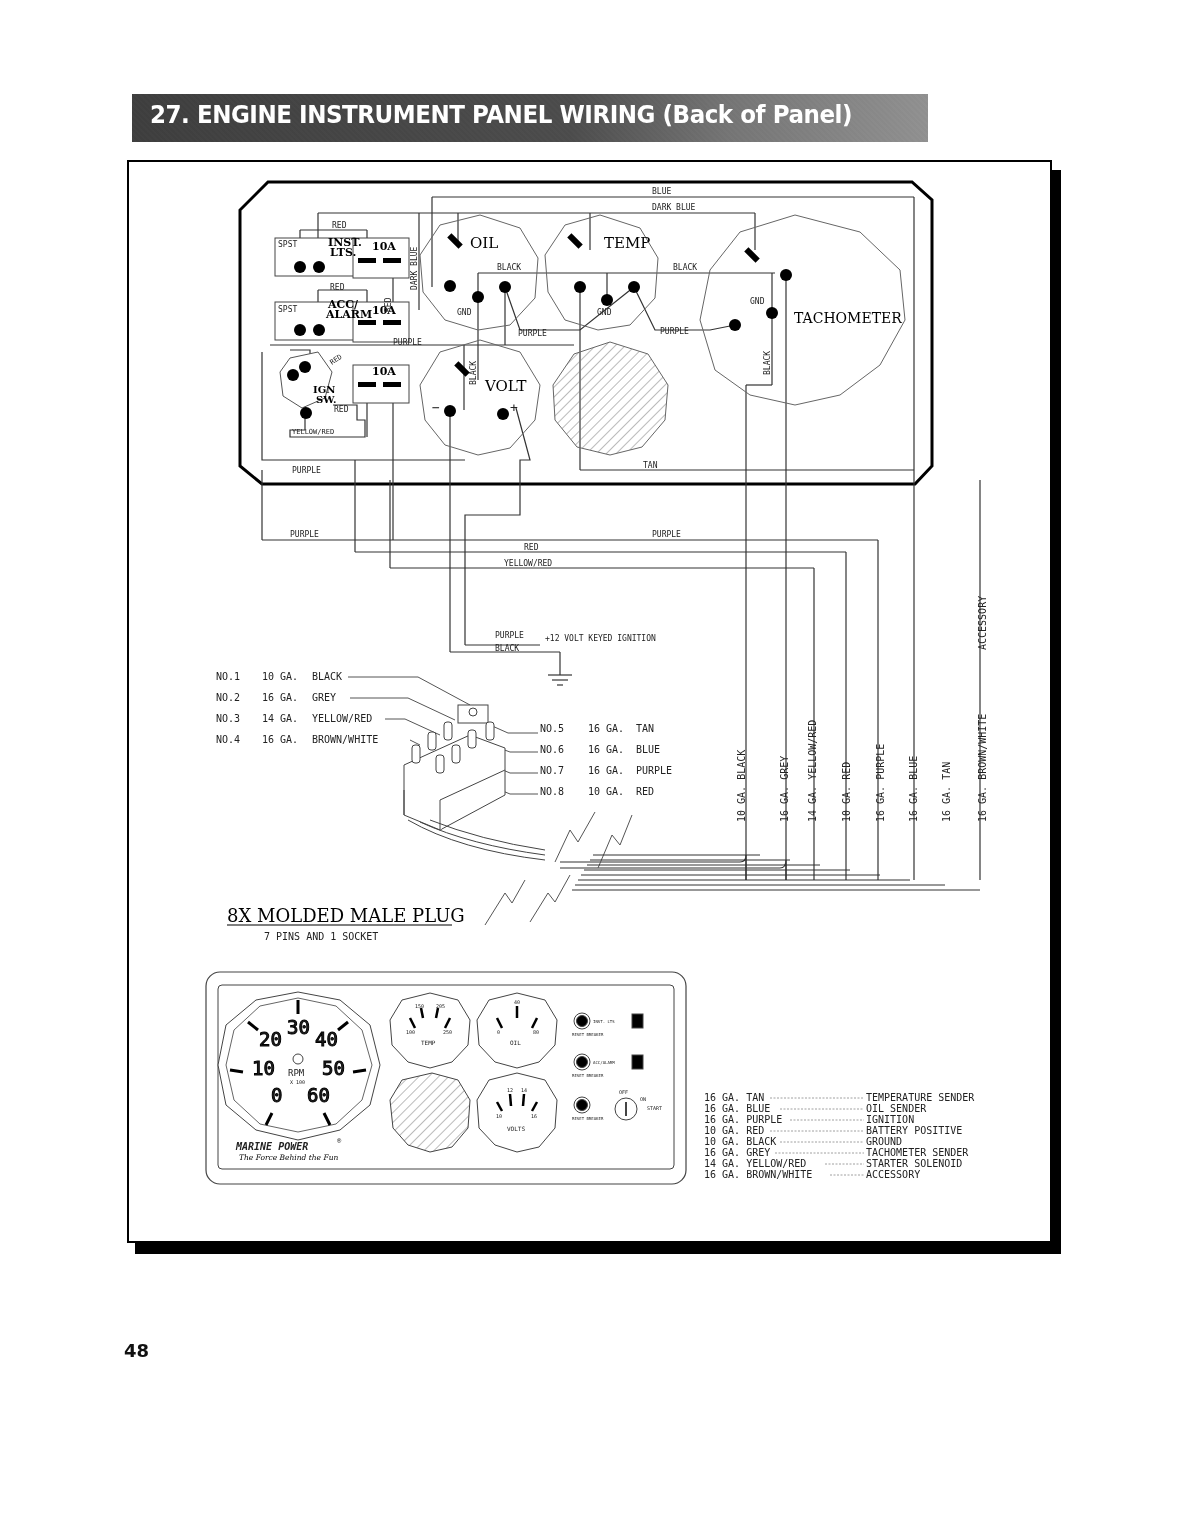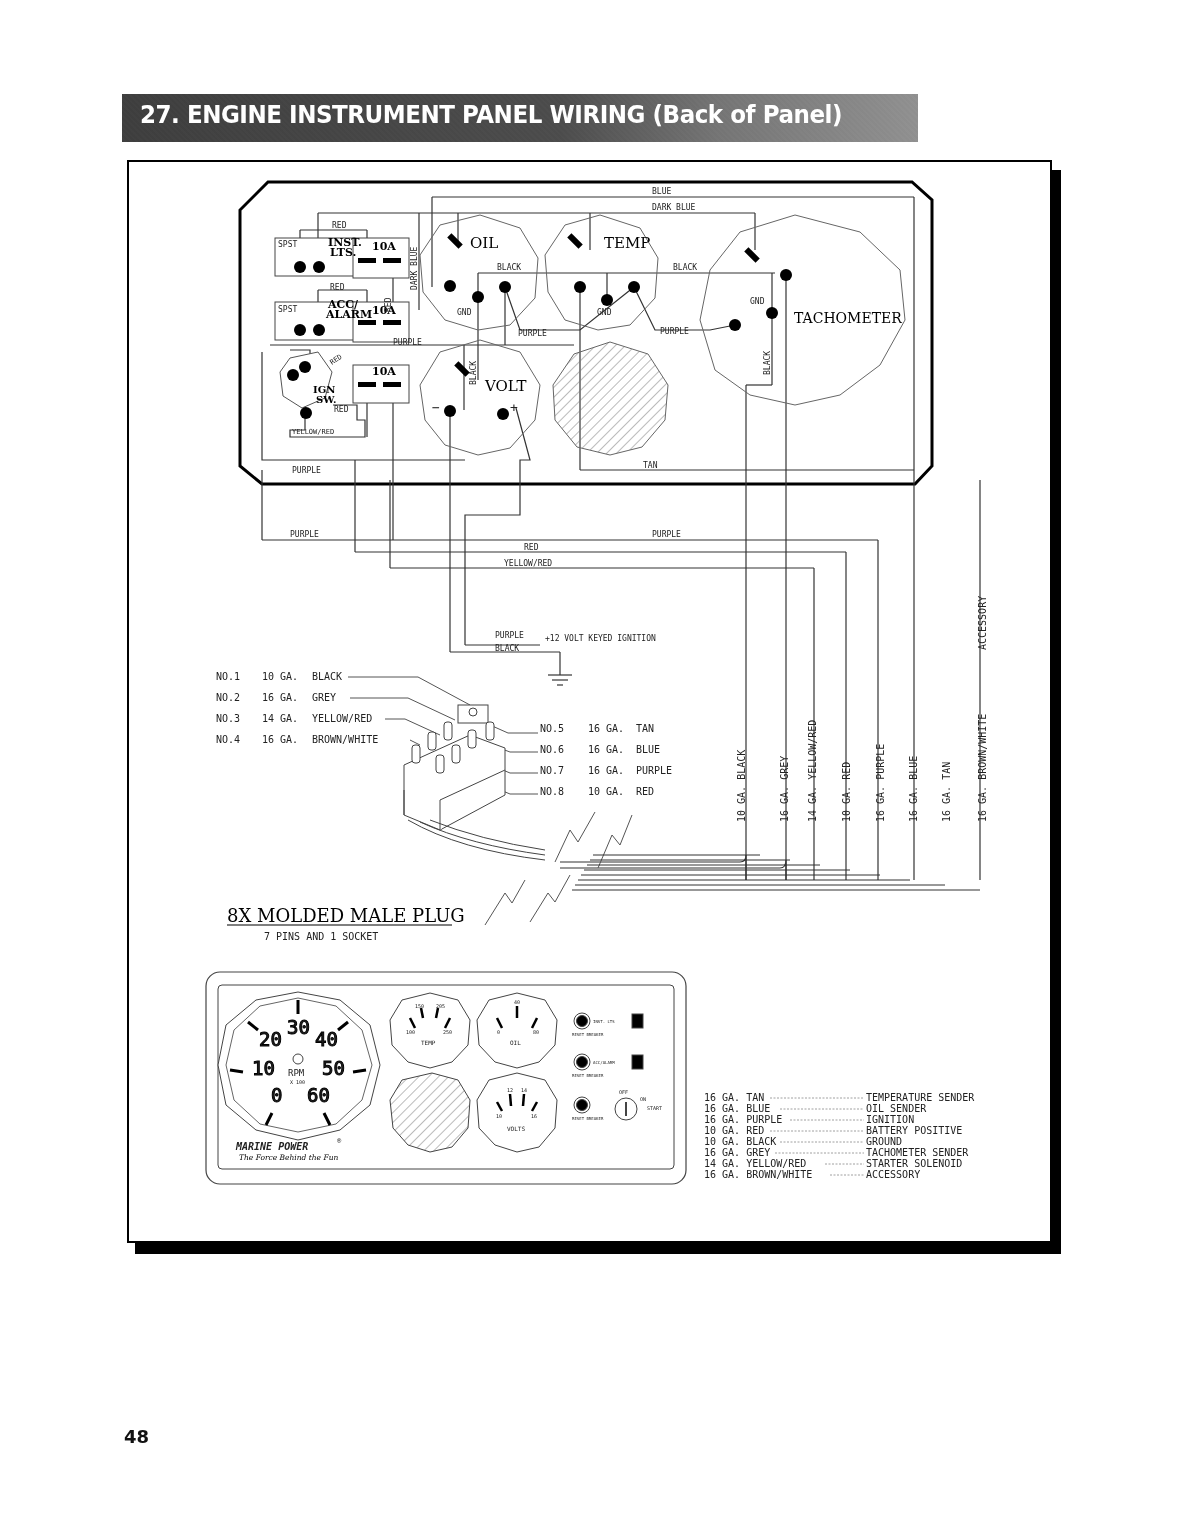--- a/index.html
+++ b/index.html
@@ -1,30 +1,30 @@
 <!DOCTYPE html>
 <html><head>
 <meta charset="utf-8">
 <style>
   html, body { margin:0; padding:0; background:#ffffff; }
   body { width:1184px; height:1538px; position:relative; overflow:hidden; font-family:"DejaVu Sans Mono", monospace; color:#111; }
-  .title-bar { position:absolute; left:122px; top:94px; width:796px; height:48px;
+  .title-bar { position:absolute; left:132px; top:94px; width:796px; height:48px;
     background: repeating-linear-gradient(45deg,#8a8a8a 0 2px,#a8a8a8 2px 4px), #999;
     background-blend-mode: multiply; }
   .title-bar .dark { position:absolute; left:0; top:0; width:100%; height:100%;
     background: linear-gradient(90deg,#3a3a3a 0%,#4a4a4a 55%,#7a7a7a 75%,#9a9a9a 100%); opacity:.85; }
   .title-text { position:absolute; left:18px; top:6px; font-family:"DejaVu Sans", sans-serif; font-weight:bold;
     font-size:25px; color:#fff; letter-spacing:-0.5px; white-space:nowrap; transform:scaleX(0.92); transform-origin:left; }
   .frame { position:absolute; left:127px; top:160px; width:925px; height:1083px; border:2px solid #000; box-sizing:border-box; }
   .frame-shadow-r { position:absolute; left:1050px; top:170px; width:11px; height:1082px; background:#000; }
   .frame-shadow-b { position:absolute; left:135px; top:1243px; width:926px; height:11px; background:#000; }
   svg#diagram { position:absolute; left:0; top:0; }
   svg text { font-family:"DejaVu Sans Mono", monospace; fill:#222; }
   .serif { font-family:"DejaVu Serif", serif !important; fill:#000; }
-  .page-number { position:absolute; left:124px; top:1426px; font-family:"DejaVu Sans", sans-serif; font-weight:bold; font-size:18px; }
+  .page-number { position:absolute; left:124px; top:1340px; font-family:"DejaVu Sans", sans-serif; font-weight:bold; font-size:18px; }
 </style>
 </head>
 <body>
 
 <div class="title-bar">
   <div class="dark"></div>
   <div class="title-text">27. ENGINE INSTRUMENT PANEL WIRING (Back of Panel)</div>
 </div>
 
 <div class="frame-shadow-r"></div>

